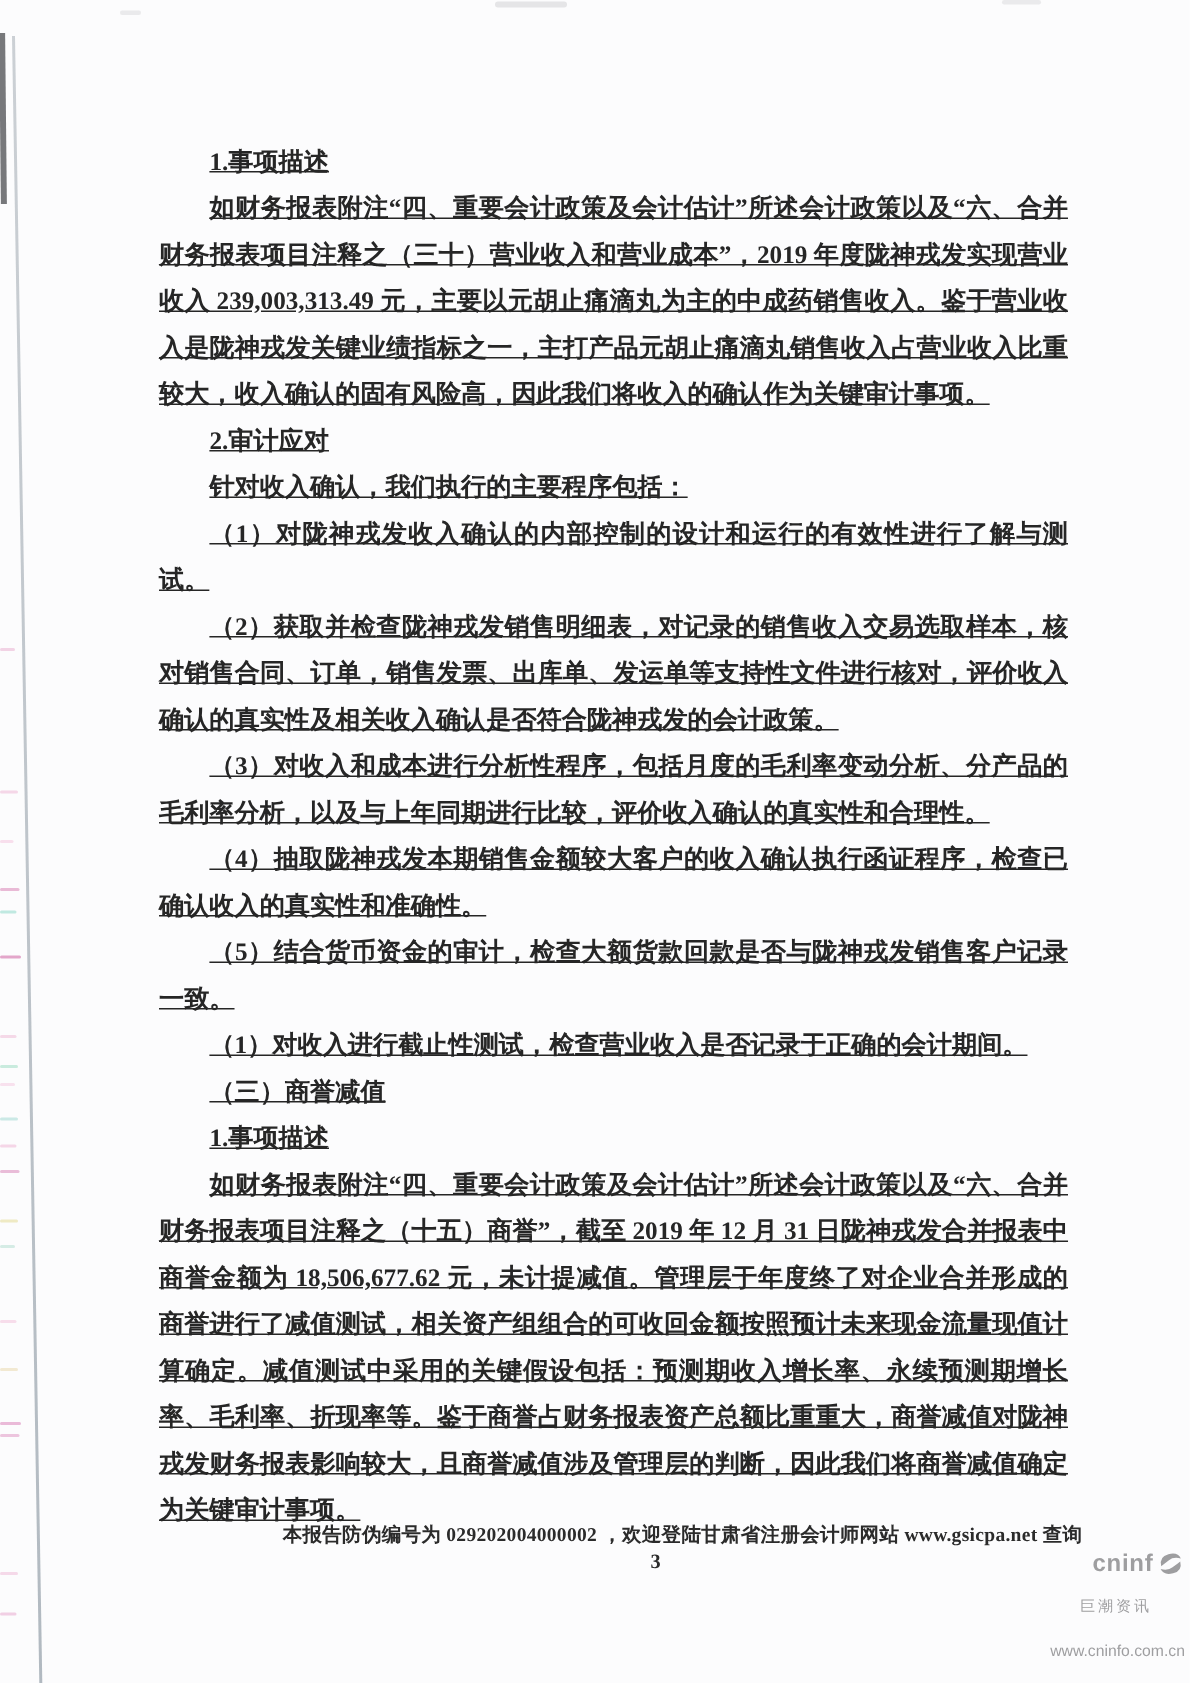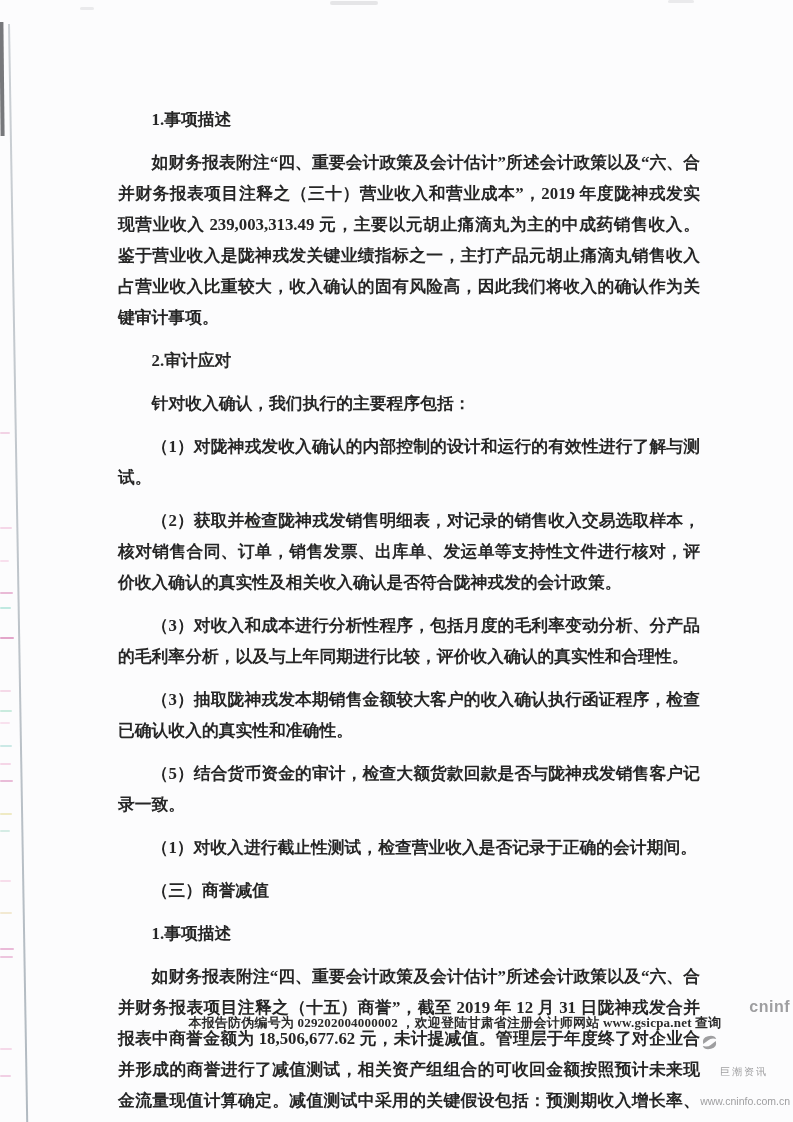--- a/index.html
+++ b/index.html
@@ -10,38 +10,38 @@
   .page{
     position:relative;width:793px;height:1122px;overflow:hidden;
     background:#fcfcfd;
   }
   
   .doc-body{
     position:absolute;left:106px;top:92px;width:606px;
     font-size:16.8px;line-height:31px;color:#262626;
     font-weight:600;text-align:justify;
   }
-  .para{margin:12px;text-indent:2em;}
+  .para{margin:0;text-indent:2em;text-decoration:underline;}
   
   .footer{
     position:absolute;left:152px;top:1014px;width:606px;
     text-align:center;font-size:13px;color:#2b2b2b;font-weight:600;
     letter-spacing:.2px;white-space:nowrap;font-family:Liberation Serif, serif;
   }
   .pagenum{
     position:absolute;left:134px;top:1033px;width:606px;
     text-align:center;font-size:13.5px;color:#2b2b2b;font-weight:600;
   }
   
   .watermark{
     position:absolute;right:3px;bottom:15px;text-align:right;
     color:#9e9ea0;font-family:"Liberation Sans","DejaVu Sans",sans-serif;
     line-height:1.08;user-select:none;
   }
-  .wm-row1{display:flex;justify-content:flex-end;gap:18px;flex-direction:column;}
+  .wm-row1{display:flex;align-items:center;justify-content:flex-end;gap:2px;}
   .wm-brand{font-size:16px;font-weight:700;letter-spacing:.5px;}
   .wm-icon{display:inline-block;width:19px;height:19px;}
   .wm-cn{font-size:10px;letter-spacing:2px;margin-right:22px;margin-top:15px;}
   .wm-url{font-size:10.5px;margin-top:18px;}
   
   .edge-dark{
     position:absolute;left:0;top:22px;width:4px;height:114px;
     background:#55565a;opacity:.8;transform:rotate(-.6deg);
   }
   .edge-line{
@@ -99,21 +99,21 @@
       <p class="para">2.审计应对</p>
 
       <p class="para">针对收入确认，我们执行的主要程序包括：</p>
 
       <p class="para">（1）对陇神戎发收入确认的内部控制的设计和运行的有效性进行了解与测试。</p>
 
       <p class="para">（2）获取并检查陇神戎发销售明细表，对记录的销售收入交易选取样本，核对销售合同、订单，销售发票、出库单、发运单等支持性文件进行核对，评价收入确认的真实性及相关收入确认是否符合陇神戎发的会计政策。</p>
 
       <p class="para">（3）对收入和成本进行分析性程序，包括月度的毛利率变动分析、分产品的毛利率分析，以及与上年同期进行比较，评价收入确认的真实性和合理性。</p>
 
-      <p class="para">（3）抽取陇神戎发本期销售金额较大客户的收入确认执行函证程序，检查已确认收入的真实性和准确性。</p>
+      <p class="para">（4）抽取陇神戎发本期销售金额较大客户的收入确认执行函证程序，检查已确认收入的真实性和准确性。</p>
 
       <p class="para">（5）结合货币资金的审计，检查大额货款回款是否与陇神戎发销售客户记录一致。</p>
 
       <p class="para">（1）对收入进行截止性测试，检查营业收入是否记录于正确的会计期间。</p>
 
       <p class="para">（三）商誉减值</p>
 
       <p class="para">1.事项描述</p>
 
       <p class="para">如财务报表附注“四、重要会计政策及会计估计”所述会计政策以及“六、合并财务报表项目注释之（十五）商誉”，截至 2019 年 12 月 31 日陇神戎发合并报表中商誉金额为 18,506,677.62 元，未计提减值。管理层于年度终了对企业合并形成的商誉进行了减值测试，相关资产组组合的可收回金额按照预计未来现金流量现值计算确定。减值测试中采用的关键假设包括：预测期收入增长率、永续预测期增长率、毛利率、折现率等。鉴于商誉占财务报表资产总额比重重大，商誉减值对陇神戎发财务报表影响较大，且商誉减值涉及管理层的判断，因此我们将商誉减值确定为关键审计事项。</p>

